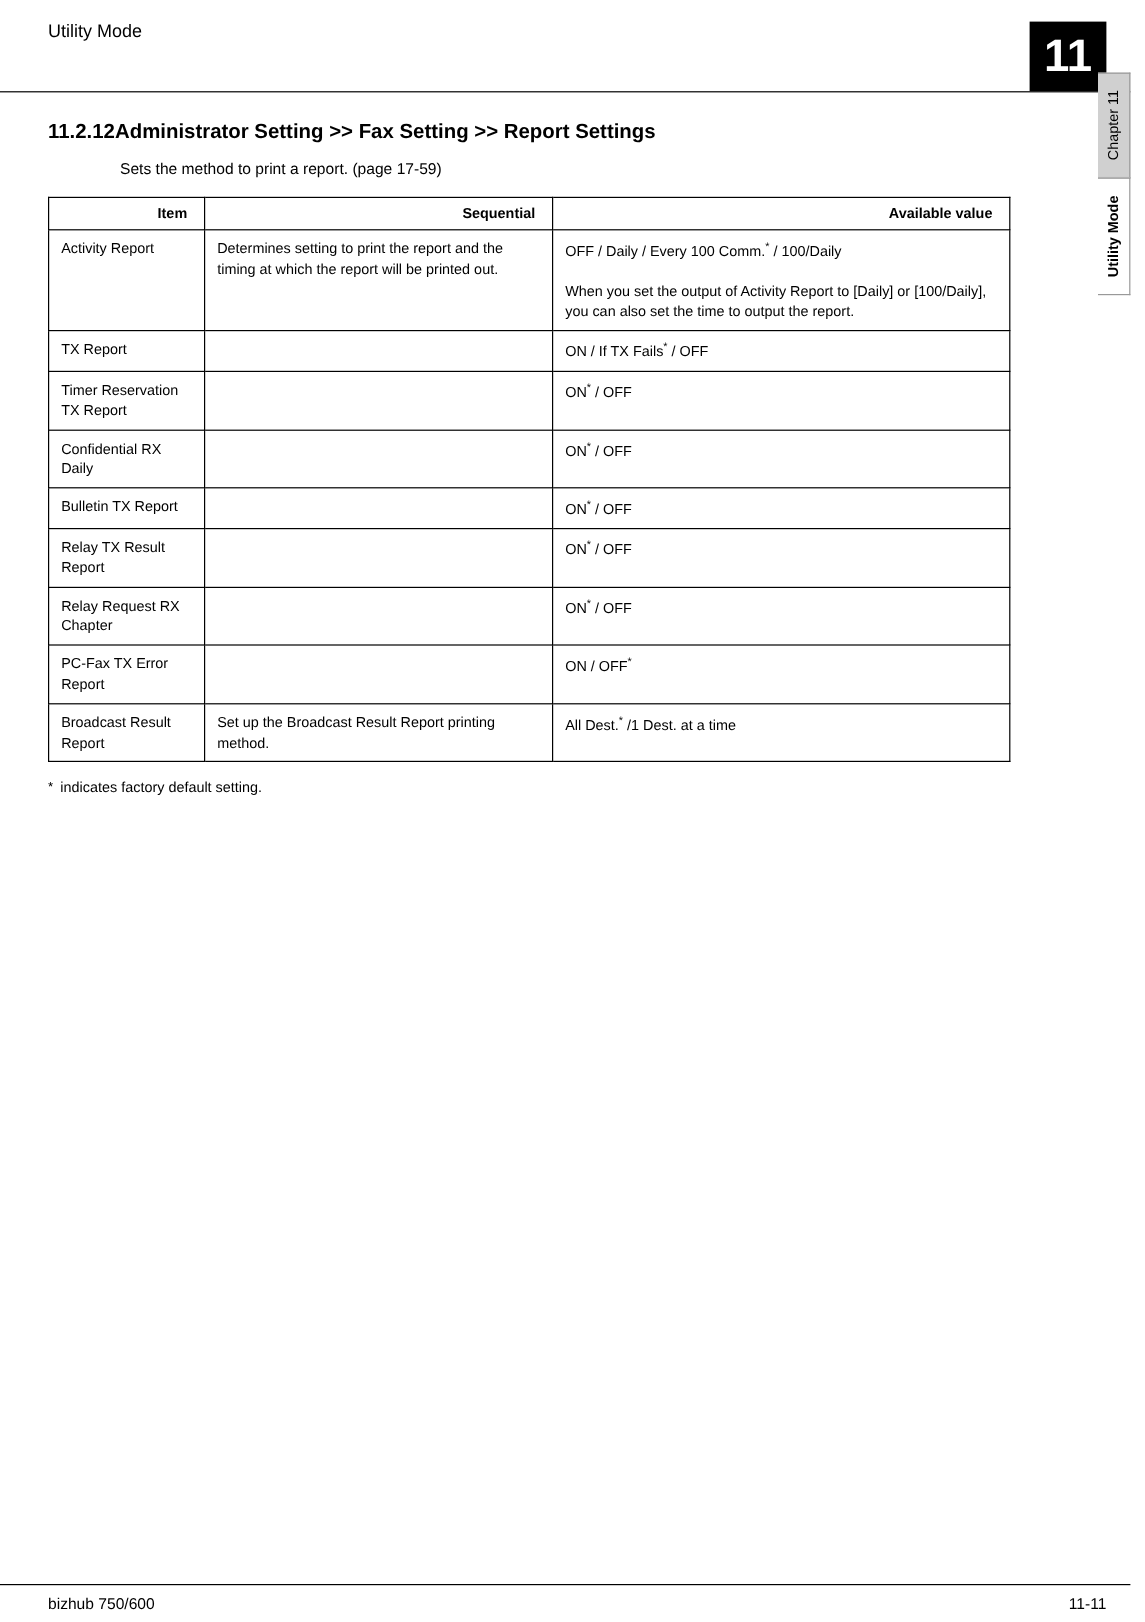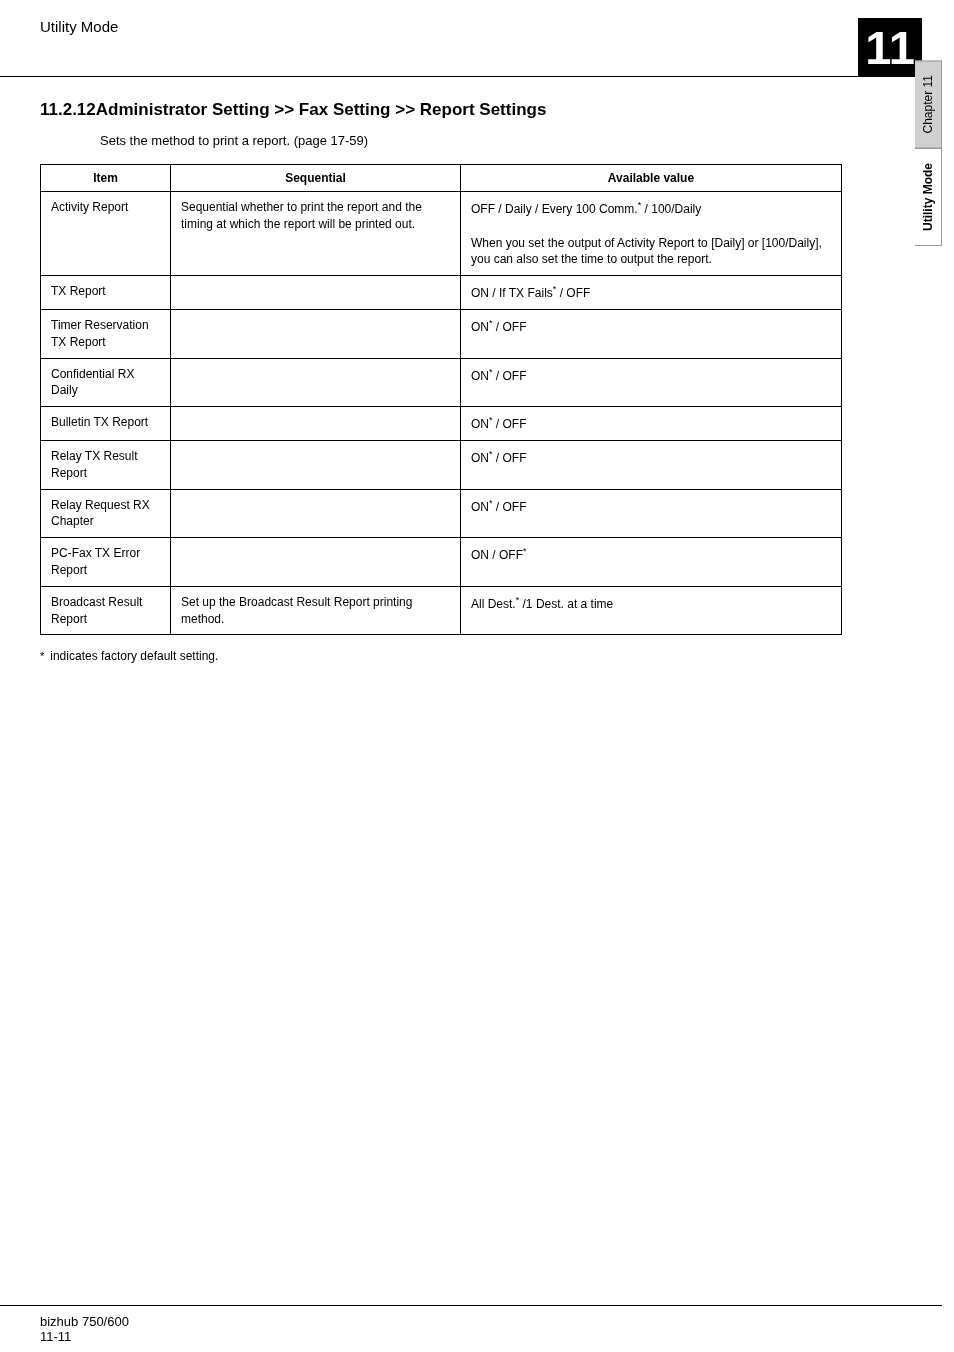--- a/index.html
+++ b/index.html
@@ -34,21 +34,21 @@
 
     .utility-mode-title {
       font-size: 15px;
       font-weight: normal;
       padding-bottom: 8px;
     }
 
     .chapter-number-box {
       background: #000;
       color: #fff;
-      font-size: 47px;
+      font-size: 38px;
       font-weight: bold;
       width: 64px;
       height: 58px;
       display: flex;
       align-items: center;
       justify-content: center;
       position: relative;
     }
 
     
@@ -75,21 +75,21 @@
       border-collapse: collapse;
       border: 1px solid #000;
     }
 
     .report-table th {
       background: #fff;
       border: 1px solid #000;
       padding: 6px 14px;
       font-weight: bold;
       font-size: 12px;
-      text-align: center;
+      text-align: right;
       vertical-align: top;
     }
 
     .report-table td {
       border: 1px solid #000;
       padding: 7px 10px;
       font-size: 12px;
       vertical-align: top;
       line-height: 1.4;
     }
@@ -146,21 +146,20 @@
     .bottom-bar {
       position: absolute;
       bottom: 0;
       left: 0;
       right: 0;
       border-top: 1px solid #000;
       display: flex;
       justify-content: space-between;
       padding: 8px 20px 8px 40px;
       font-size: 13px;
-      flex-direction: column;
     }
 
     sup {
       font-size: 9px;
       vertical-align: super;
     }
   </style>
 </head>
 <body>
 
@@ -182,21 +181,21 @@
         <tr>
           <th class="col-item"><span>Item</span></th>
           <th class="col-desc"><span>Sequential</span></th>
           <th class="col-val"><span>Available value</span></th>
         </tr>
       </thead>
       <tbody>
 
         <tr>
           <td>Activity Report</td>
-          <td>Sequential whether to print the report and the timing at which the report will be printed out.</td>
+          <td>Determines setting to print the report and the timing at which the report will be printed out.</td>
           <td>
             OFF / Daily / Every 100 Comm.<sup>*</sup> / 100/Daily<br><br>
             When you set the output of Activity Report to [Daily] or [100/Daily], you can also set the time to output the report.
           </td>
         </tr>
 
         <tr>
           <td>TX Report</td>
           <td></td>
           <td>ON / If TX Fails<sup>*</sup> / OFF</td>

